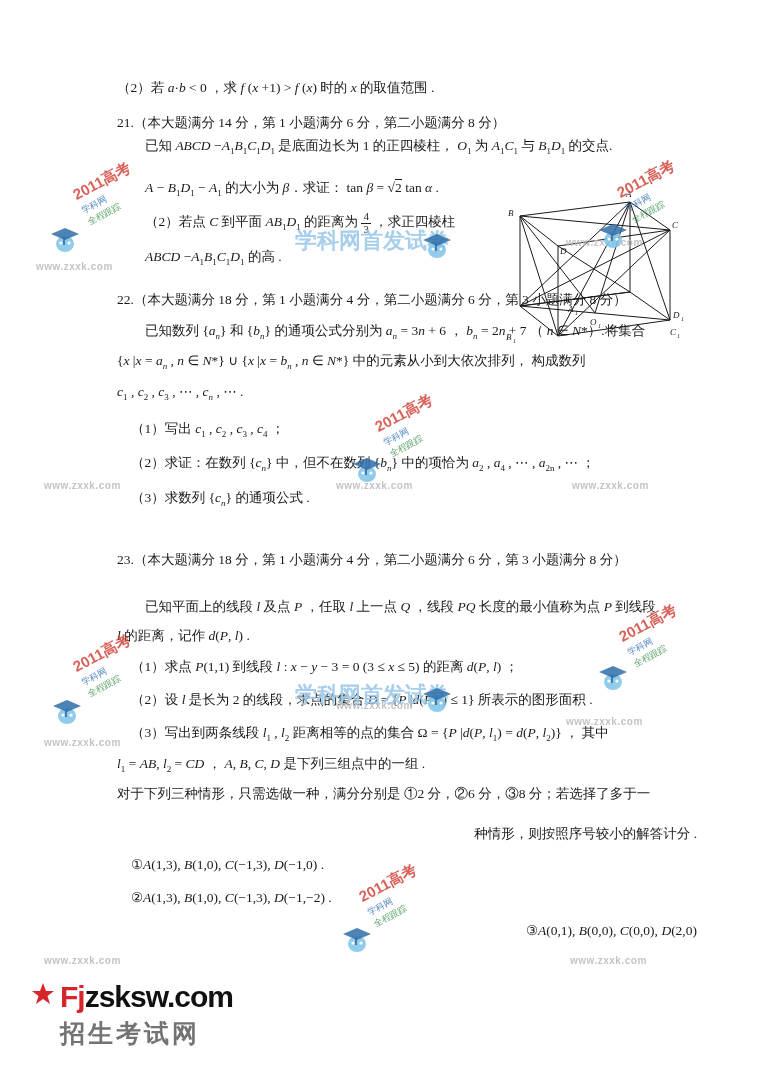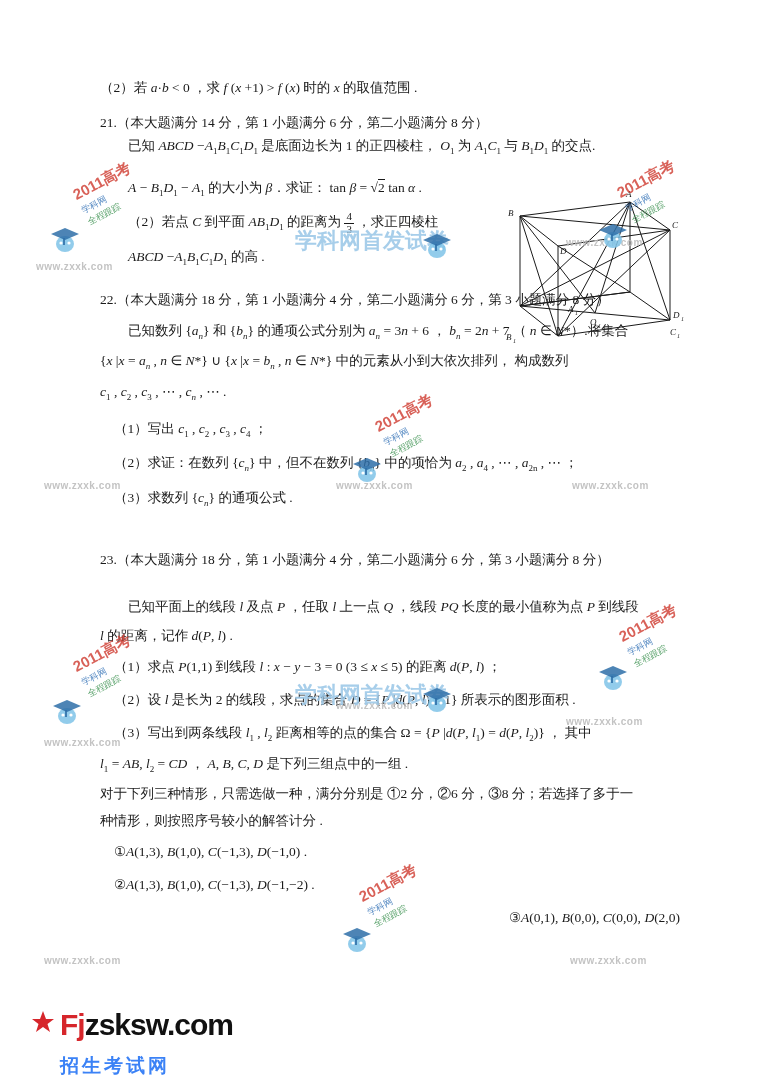--- a/index.html
+++ b/index.html
@@ -2,21 +2,21 @@
 <html><head>
 <meta charset="utf-8">
 <style>
   html,body{margin:0;padding:0;background:#ffffff;}
   body{
     width:760px;height:1075px;position:relative;overflow:hidden;
     font-family:"Liberation Serif", serif;
     color:#1a1a1a;
   }
   .page{position:absolute;inset:0;}
-  .content{position:absolute;left:100px;top:78px;width:580px;}
+  .content{position:absolute;left:117px;top:78px;width:580px;}
   .line{font-size:13.5px;line-height:1.55;margin:0 0 2px 0;white-space:nowrap;}
   .indent2{padding-left:28px;}
   .indent3{padding-left:14px;}
   .blk{margin-top:14px;}
   .it{font-style:italic;font-family:"Liberation Serif",serif;}
   .mathfrac{display:inline-block;vertical-align:middle;text-align:center;font-size:11px;line-height:1.05;}
   .mathfrac .num{display:block;border-bottom:1px solid #1a1a1a;padding:0 2px;}
   .mathfrac .den{display:block;padding:0 2px;}
   .sqrt{font-style:normal;}
   sub{font-size:9px;}
@@ -40,29 +40,29 @@
   .wm-gk .t3{color:#2f8a45;font-size:9px;white-space:nowrap;}
   .wm-badge{
     position:absolute;width:34px;height:34px;
   }
   .wm-center{
     color:#9ec9e8;font-size:22px;font-weight:bold;
     font-family:"Liberation Sans",sans-serif;white-space:nowrap;opacity:.9;
   }
 
   
-  .footer{position:absolute;left:30px;top:1008px;width:250px;height:60px;}
+  .footer{position:absolute;left:30px;top:980px;width:250px;height:60px;}
   .logo-main{
     font-family:"Liberation Sans",sans-serif;font-weight:bold;font-size:30px;
     color:#111;letter-spacing:-1px;
   }
   .logo-main .red{color:#d6262b;}
   .logo-sub{
-    font-family:"Liberation Sans",sans-serif;font-weight:bold;font-size:19px;color:#3b82f6;
-    letter-spacing:3px;margin-top:11px;
+    font-family:"Liberation Sans",sans-serif;font-weight:bold;font-size:25px;color:#737373;
+    letter-spacing:3px;margin-top:3px;
   }
   .logo-mark{
     position:absolute;left:0;top:2px;width:26px;height:26px;
   }
 </style>
 </head>
 <body>
 
 <div class="page">
 
@@ -127,21 +127,21 @@
     </p>
     <p class="line indent3" style="margin-top:12px;">
       （3）写出到两条线段&nbsp;<span class="it">l</span><sub>1</sub>&nbsp;,&nbsp;<span class="it">l</span><sub>2</sub>&nbsp;距离相等的点的集合&nbsp;Ω&nbsp;=&nbsp;{<span class="it">P</span>&nbsp;|<span class="it">d</span>(<span class="it">P</span>,&nbsp;<span class="it">l</span><sub>1</sub>)&nbsp;=&nbsp;<span class="it">d</span>(<span class="it">P</span>,&nbsp;<span class="it">l</span><sub>2</sub>)}&nbsp;，&nbsp;其中
     </p>
     <p class="line" style="margin-top:8px;">
       <span class="it">l</span><sub>1</sub>&nbsp;=&nbsp;<span class="it">AB</span>,&nbsp;<span class="it">l</span><sub>2</sub>&nbsp;=&nbsp;<span class="it">CD</span>&nbsp;，&nbsp;<span class="it">A</span>,&nbsp;<span class="it">B</span>,&nbsp;<span class="it">C</span>,&nbsp;<span class="it">D</span>&nbsp;是下列三组点中的一组&nbsp;.
     </p>
     <p class="line" style="margin-top:8px;">
       对于下列三种情形，只需选做一种，满分分别是&nbsp;①2&nbsp;分，②6&nbsp;分，③8&nbsp;分；若选择了多于一
     </p>
-    <p class="line" style="margin-top:6px;">
+    <p class="line" style="margin-top:19px;text-align:right;">
       种情形，则按照序号较小的解答计分&nbsp;.
     </p>
     <p class="line indent3" style="margin-top:10px;">
       ①<span class="it">A</span>(1,3),&nbsp;<span class="it">B</span>(1,0),&nbsp;<span class="it">C</span>(−1,3),&nbsp;<span class="it">D</span>(−1,0)&nbsp;.
     </p>
     <p class="line indent3" style="margin-top:12px;">
       ②<span class="it">A</span>(1,3),&nbsp;<span class="it">B</span>(1,0),&nbsp;<span class="it">C</span>(−1,3),&nbsp;<span class="it">D</span>(−1,−2)&nbsp;.
     </p>
     <p class="line indent3" style="margin-top:12px;text-align:right;">
       ③<span class="it">A</span>(0,1),&nbsp;<span class="it">B</span>(0,0),&nbsp;<span class="it">C</span>(0,0),&nbsp;<span class="it">D</span>(2,0)

